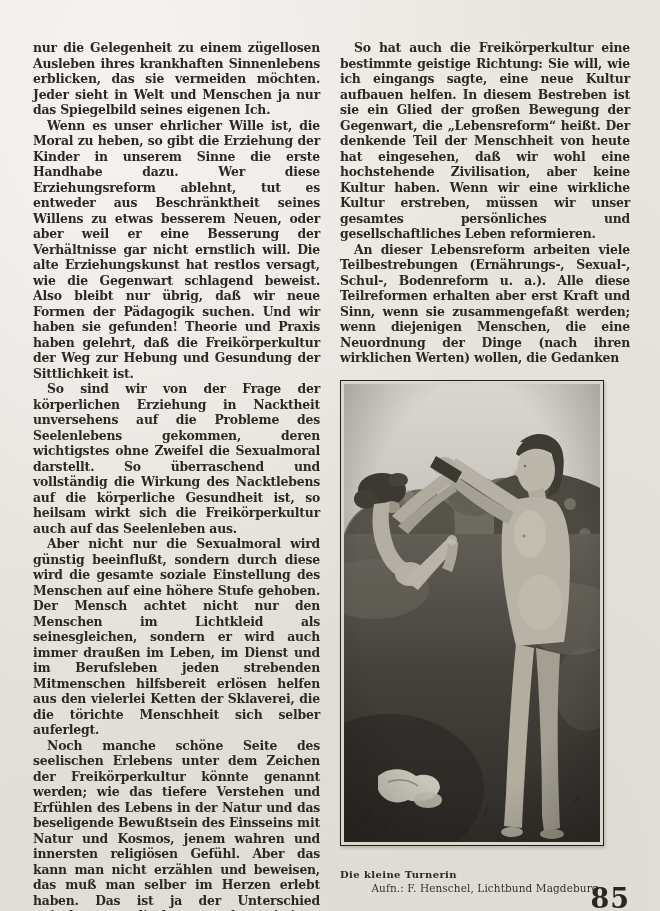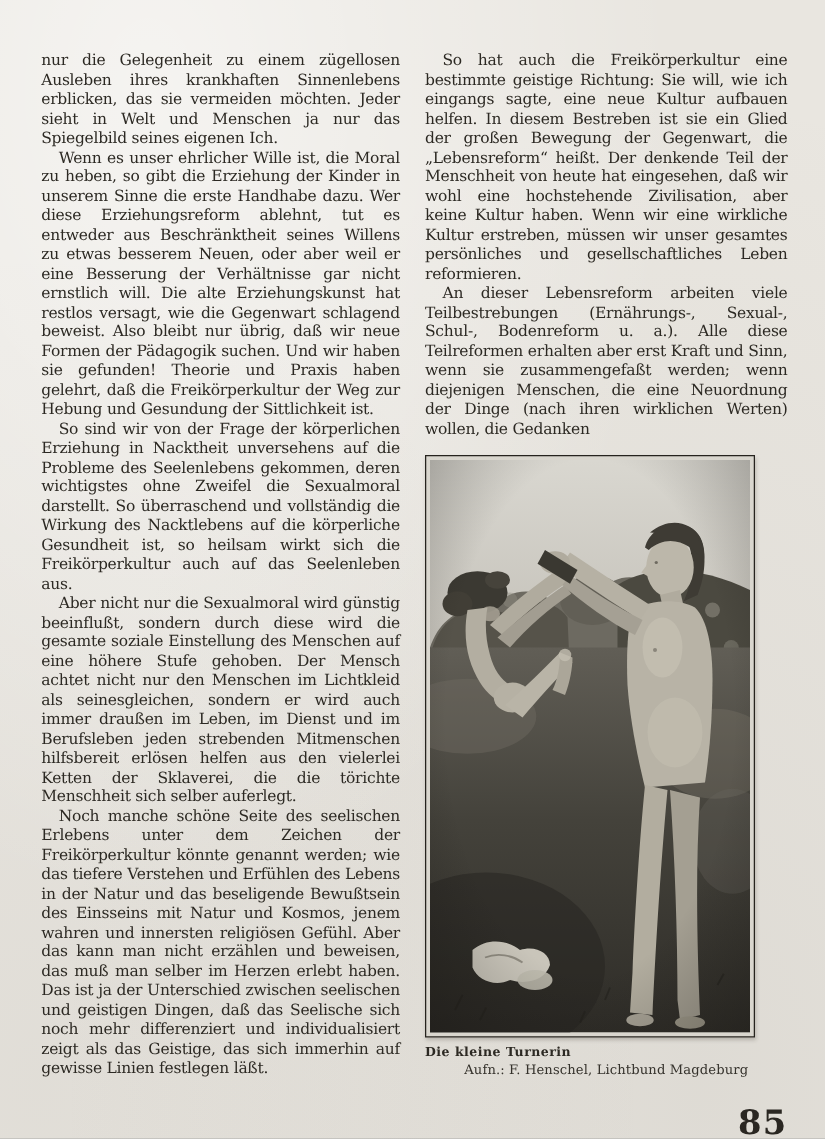--- a/index.html
+++ b/index.html
@@ -21,39 +21,39 @@
     display:flex;gap:20px;
   }
   .col{color:#2c2923;}
   .col.left{width:287px;}
   .col.right{width:290px;}
   .para{
     margin:0;
     text-align:justify;
     font-size:12.4px;
     line-height:15.5px;
-    font-weight:400;
+    font-weight:700;
     letter-spacing:-0.2px;
     text-indent:14px;
     hyphens:auto;
     -webkit-hyphens:auto;
     text-rendering:optimizeLegibility;
   }
   .para.no-indent{text-indent:0;}
   figure.photo-figure{margin:0;}
   .photo-frame{
     margin-top:14px;
     width:256px;
     border:1px solid #26231e;
     padding:3px;
     background:#d9d6ce;
     box-shadow:1px 2px 3px rgba(60,55,45,0.25);
   }
   .photo-frame svg{display:block;width:256px;height:458px;}
-  figcaption{width:290px;margin-top:7px;}
+  figcaption{width:290px;margin-top:23px;}
   .cap-title{
     font-size:10px;font-weight:700;letter-spacing:0.4px;color:#2c2923;
   }
   .cap-credit{
     font-size:10.5px;font-weight:400;color:#35322c;
     text-align:center;margin-top:2px;letter-spacing:0.1px;
   }
   .page-number{
     position:absolute;top:883px;right:30px;
     font-size:27px;font-weight:700;color:#2a2722;

